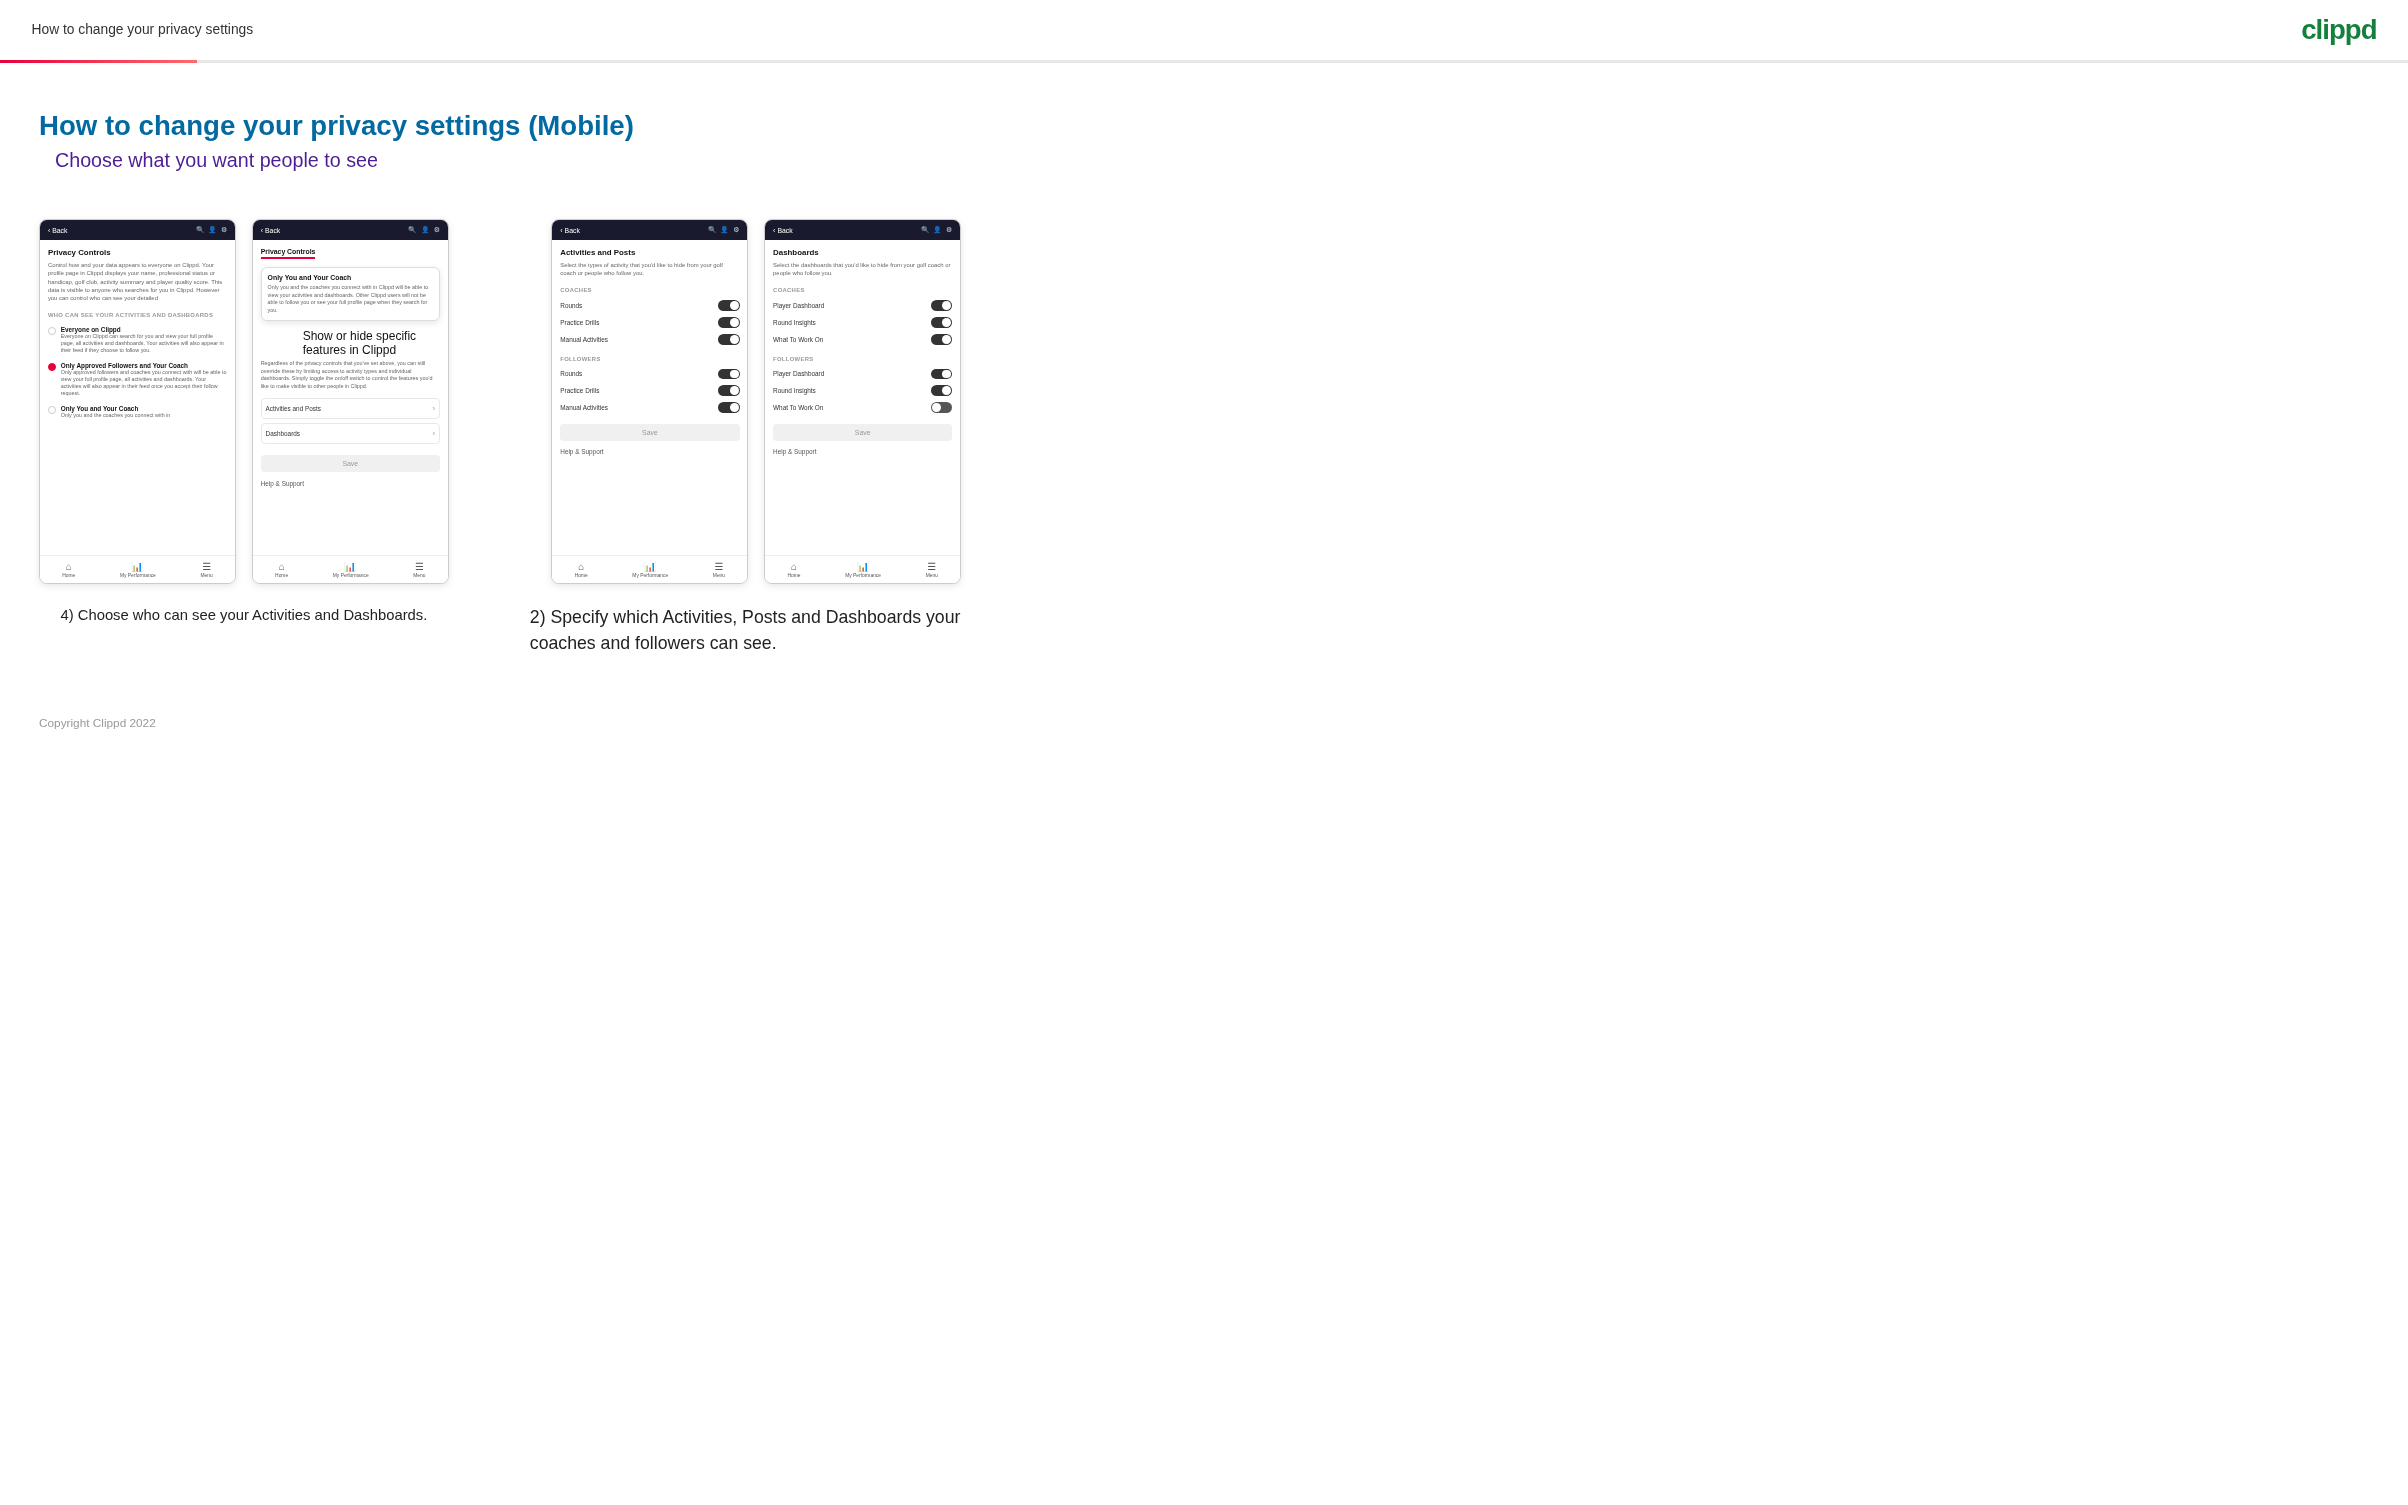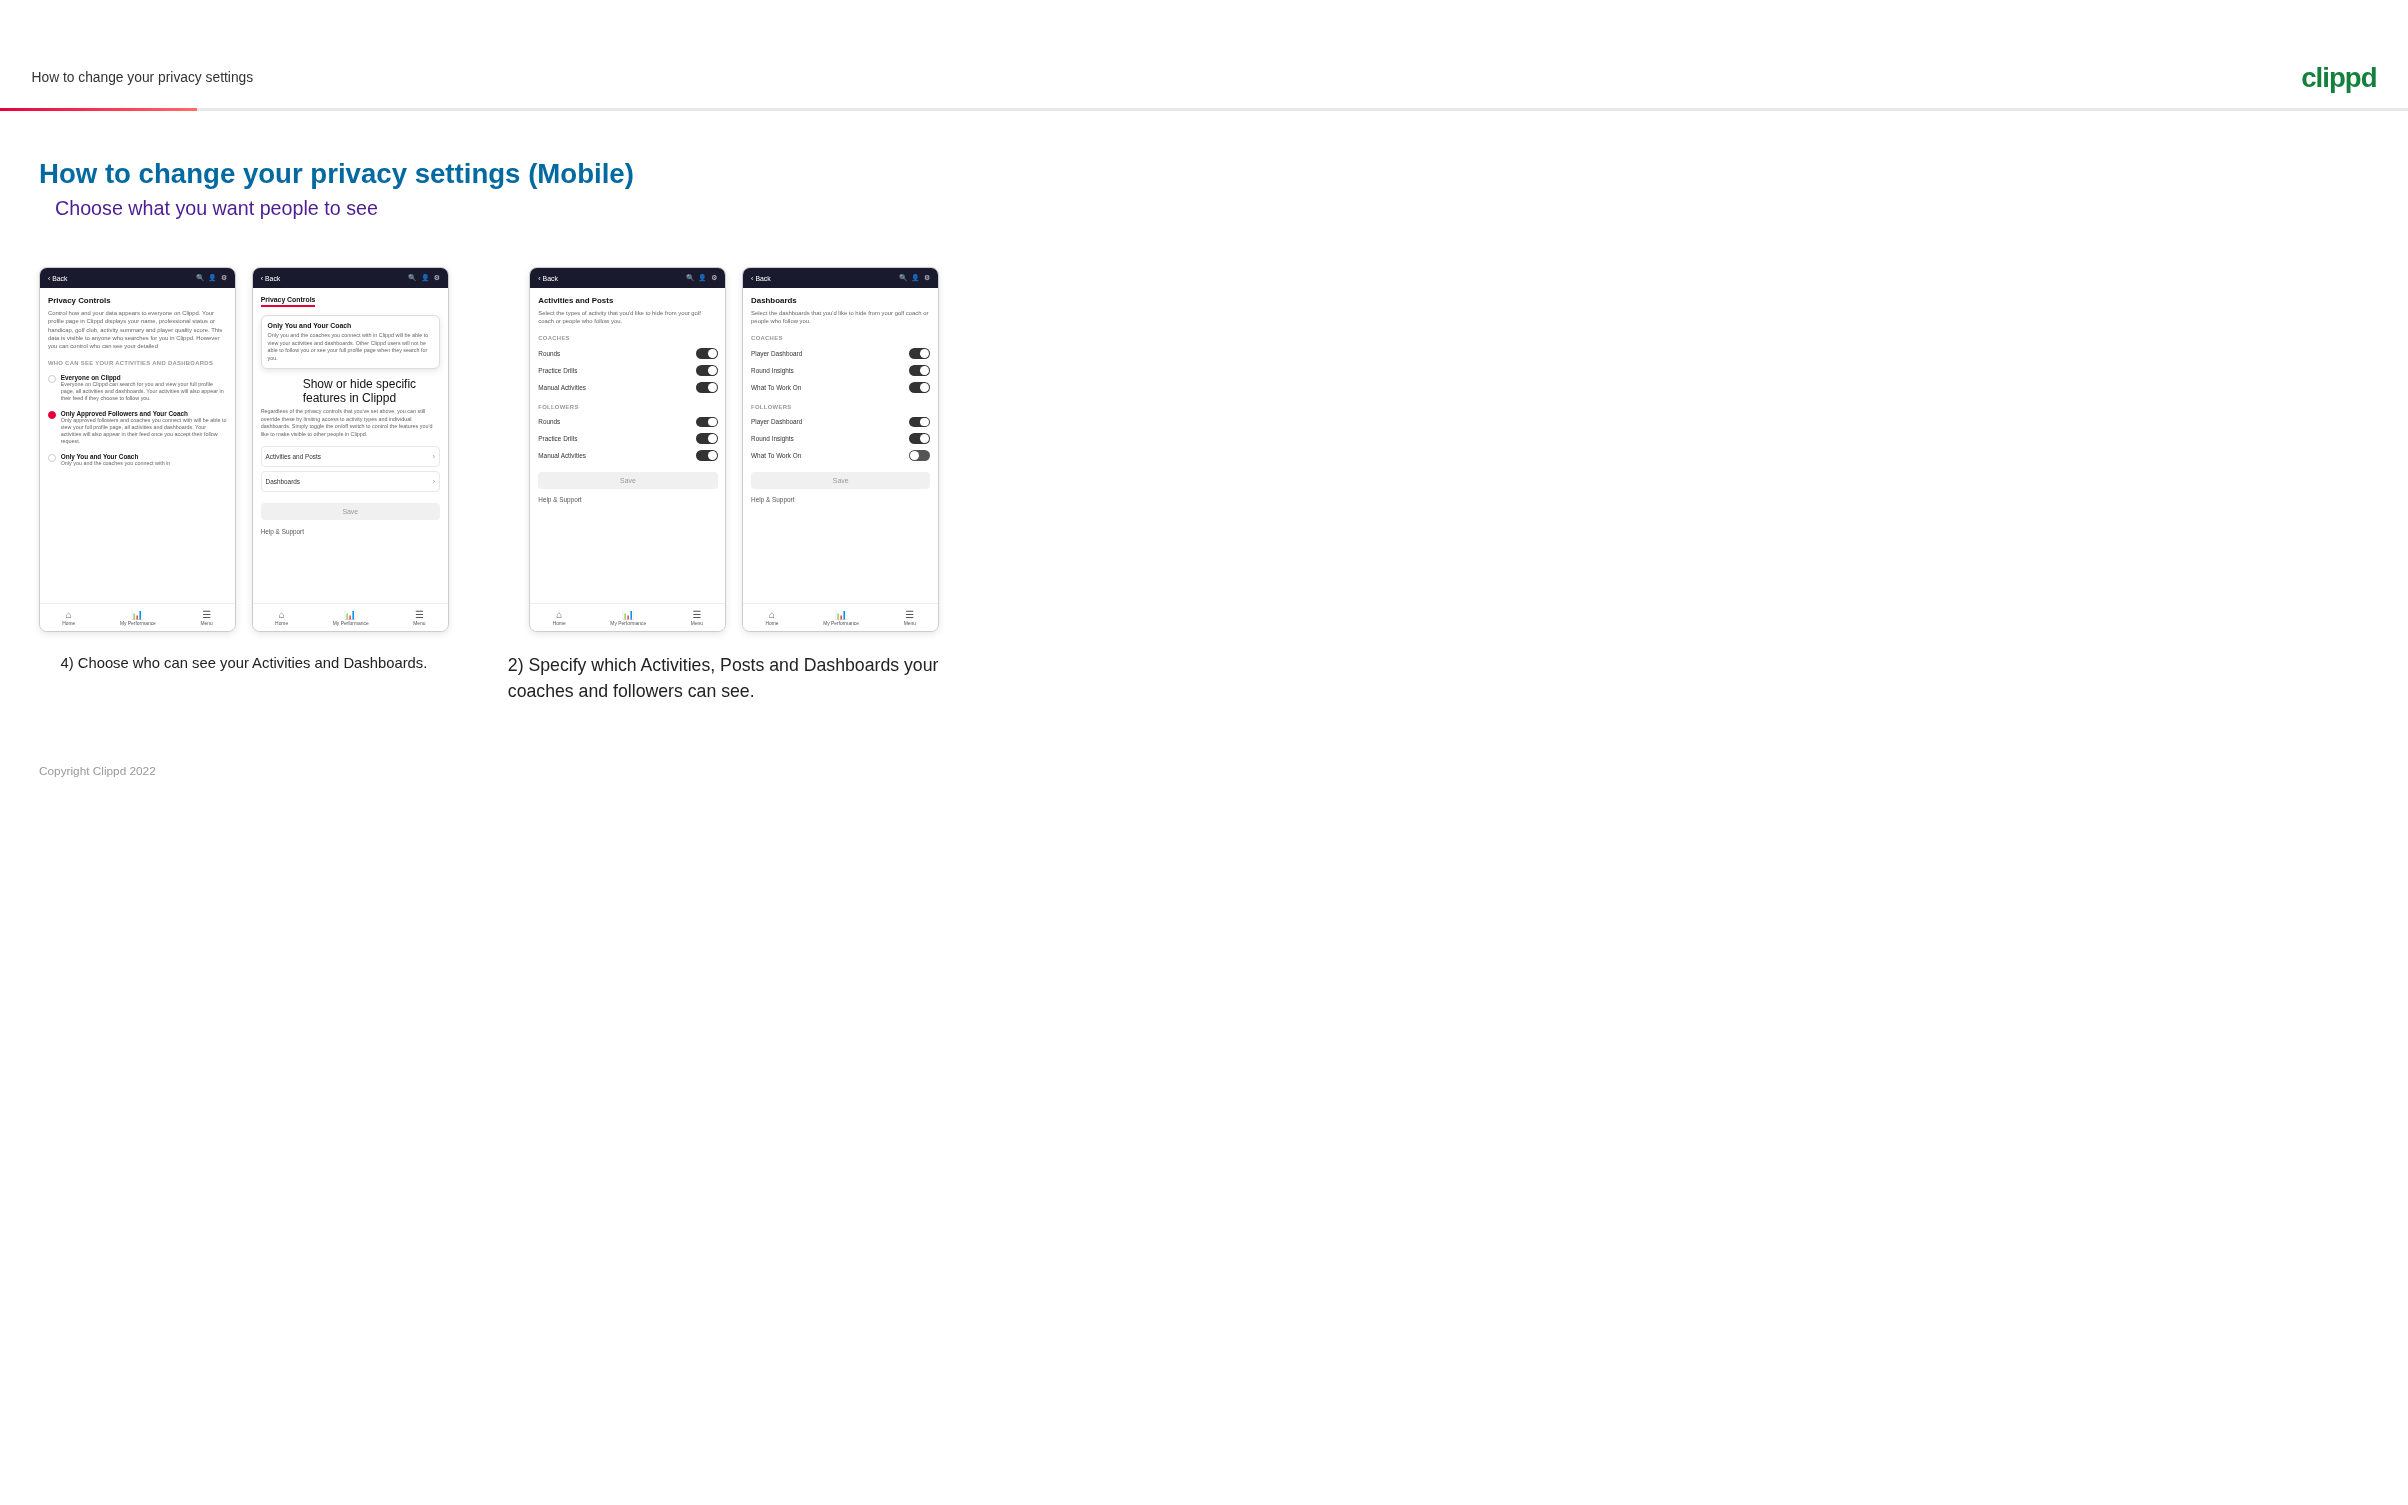--- a/index.html
+++ b/index.html
@@ -11,21 +11,20 @@
     }
 
     
     .top-bar {
       display: flex;
       align-items: center;
       justify-content: space-between;
       padding: 13.8px 31.5px;
       border-bottom: 3px solid #e8e8e8;
       position: relative;
-      margin-top: 48px;
     }
     .top-bar::after {
       content: '';
       position: absolute;
       bottom: -3px;
       left: 0;
       width: 197px;
       height: 3px;
       background: linear-gradient(90deg, #e8003d, #ff6b6b);
     }
@@ -305,21 +304,21 @@
 
     
     .footer {
       padding: 19.7px 39px;
       font-size: 11.8px;
       color: #999;
     }
 
     .screenshots-container {
       display: flex;
-      gap: 59px;
+      gap: 81px;
       align-items: flex-start;
     }
 
     .left-section {
       display: flex;
       flex-direction: column;
       align-items: center;
     }
     .right-section {
       display: flex;

